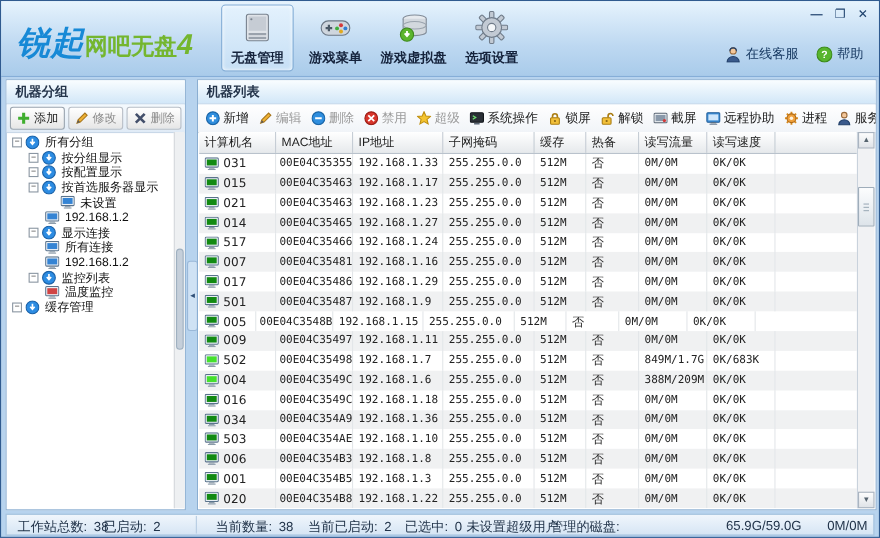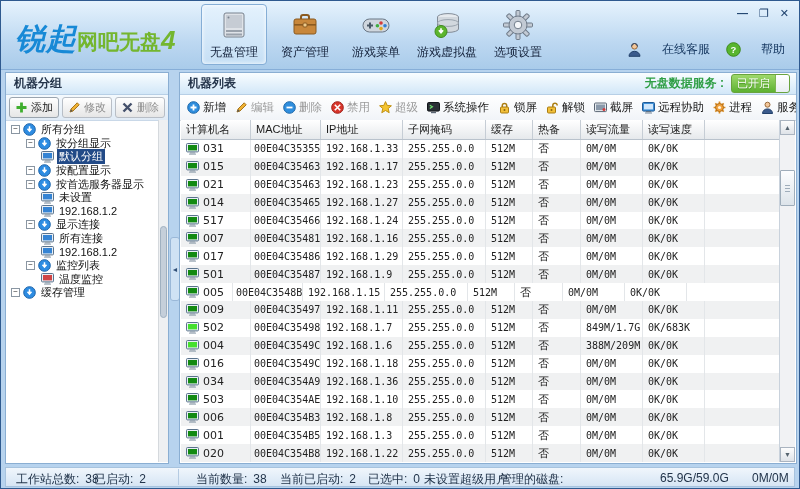--- a/index.html
+++ b/index.html
@@ -8,28 +8,28 @@
 
   
   .titlebar{position:absolute;left:0;top:0;right:0;height:68px;
     background:linear-gradient(#e6f3fd,#bdd8f1 60%,#a9cbea);border-bottom:1px solid #86aed8;}
   .logo{position:absolute;left:14px;top:18px;white-space:nowrap;}
   .logo-cn1{font-size:30px;font-style:italic;font-weight:bold;color:#1789d6;letter-spacing:1px;}
   .logo-cn2{font-size:21px;font-weight:bold;color:#74b62f;}
   .logo-num{font-size:26px;font-weight:bold;font-style:italic;color:#74b62f;}
   .main-nav{position:absolute;left:200px;top:3px;display:flex;gap:5px;}
   .nav-btn{width:66px;height:61px;display:flex;flex-direction:column;align-items:center;padding-top:4px;
-    border:1px solid transparent;border-radius:4px;font-size:12px;color:#15233c;cursor:default;box-sizing:border-box;}
+    border:1px solid transparent;border-radius:4px;font-size:12px;color:#15233c;cursor:default;box-sizing:border-box;font-weight:bold;}
   .nav-btn.active{border-color:#85aed6;background:linear-gradient(#e4f2fd,#c6dff5);box-shadow:inset 0 0 4px #ffffff;}
   .icn32{width:32px;height:32px;display:flex;align-items:center;justify-content:center;}
   .nav-lbl{margin-top:3px;white-space:nowrap;}
   .winctl{position:absolute;right:10px;top:6px;display:flex;gap:11px;}
   .winbtn{font-size:11px;font-weight:bold;color:#21446f;line-height:12px;cursor:default;}
   .quicklinks{position:absolute;right:14px;top:40px;display:flex;gap:16px;font-size:12px;color:#13355e;align-items:center;}
-  .qlink{display:flex;align-items:center;gap:20px;}
+  .qlink{display:flex;align-items:center;gap:4px;}
   .icn{display:inline-flex;align-items:center;justify-content:center;}
 
   
   .left-panel{position:absolute;left:4px;top:71px;width:164px;height:392px;background:#fff;border:1px solid #8aaed2;box-sizing:border-box;}
   .panel-hd{height:21px;background:linear-gradient(#f9fdff,#d2e7f8);border-bottom:1px solid #b7cfe6;
     font-size:12px;font-weight:bold;color:#24344a;line-height:21px;padding-left:8px;display:flex;justify-content:space-between;align-items:flex-start;}
   .left-btns{height:25px;background:linear-gradient(#f4f9fd,#e0ebf6);border-bottom:1px solid #c9d8e8;
     display:flex;align-items:center;gap:3px;padding:0 3px;}
   .sbtn{flex:1;height:19px;background:linear-gradient(#ffffff,#e6e6e6);border:1px solid #9aa4ae;border-radius:3px;
     font-size:11px;display:flex;align-items:center;justify-content:center;gap:3px;color:#1c1c1c;cursor:default;}
@@ -96,31 +96,20 @@
               <circle cx="9.5" cy="7.5" r="1" fill="#78828e"></circle>
               <rect x="7" y="20" width="16" height="2" fill="#9aa2ac"></rect>
               <rect x="7" y="23.5" width="16" height="2" fill="#9aa2ac"></rect>
             </svg>
           </span>
     <span class="nav-lbl">无盘管理</span>
         </div>
         <div class="nav-btn">
     <span class="icn32">
             <svg width="30" height="30" viewBox="0 0 30 30">
-              <path d="M11 9 V7 a2 2 0 0 1 2-2 h4 a2 2 0 0 1 2 2 V9" fill="none" stroke="#8a5a20" stroke-width="2"></path>
-              <rect x="4" y="9" width="22" height="15" rx="2" fill="#c8873b" stroke="#8a5a20"></rect>
-              <rect x="4" y="14" width="22" height="1.6" fill="#8a5a20"></rect>
-              <rect x="13" y="13" width="4" height="4" rx="1" fill="#ecc98a" stroke="#8a5a20"></rect>
-            </svg>
-          </span>
-    <span class="nav-lbl">资产管理</span>
-        </div>
-        <div class="nav-btn">
-    <span class="icn32">
-            <svg width="30" height="30" viewBox="0 0 30 30">
               <rect x="2" y="9" width="26" height="13" rx="6.5" fill="#cfd6de" stroke="#6a7684"></rect>
               <path d="M9 12.5 v6 M6 15.5 h6" stroke="#4a5866" stroke-width="2"></path>
               <circle cx="20" cy="13" r="1.8" fill="#d43a3a"></circle>
               <circle cx="24" cy="15.8" r="1.8" fill="#2f7fd4"></circle>
               <circle cx="20" cy="18.6" r="1.8" fill="#e0a91f"></circle>
               <circle cx="16.4" cy="15.8" r="1.8" fill="#3fae3f"></circle>
             </svg>
           </span>
     <span class="nav-lbl">游戏菜单</span>
         </div>
@@ -227,108 +216,96 @@
         <div class="tree-row" style="padding-left:19px">
     <span class="expander">−</span>
     <span class="icn">
             <svg width="13" height="13" viewBox="0 0 13 13">
               <circle cx="6.5" cy="6.5" r="5.8" fill="#2d8ce2" stroke="#1b62a8"></circle>
               <path d="M6.5 3.2 v4.2 M4.5 5.8 L6.5 8.1 L8.5 5.8" stroke="#fff" stroke-width="1.5" fill="none"></path>
             </svg>
           </span>
     <span class="tree-lbl">按分组显示</span>
         </div>
-        <div class="tree-row selected" style="padding-left:34px">
+        <div class="tree-row" style="padding-left:19px">
+    <span class="expander">−</span>
+    <span class="icn">
+            <svg width="13" height="13" viewBox="0 0 13 13">
+              <circle cx="6.5" cy="6.5" r="5.8" fill="#2d8ce2" stroke="#1b62a8"></circle>
+              <path d="M6.5 3.2 v4.2 M4.5 5.8 L6.5 8.1 L8.5 5.8" stroke="#fff" stroke-width="1.5" fill="none"></path>
+            </svg>
+          </span>
+    <span class="tree-lbl">按配置显示</span>
+        </div>
+        <div class="tree-row" style="padding-left:19px">
+    <span class="expander">−</span>
+    <span class="icn">
+            <svg width="13" height="13" viewBox="0 0 13 13">
+              <circle cx="6.5" cy="6.5" r="5.8" fill="#2d8ce2" stroke="#1b62a8"></circle>
+              <path d="M6.5 3.2 v4.2 M4.5 5.8 L6.5 8.1 L8.5 5.8" stroke="#fff" stroke-width="1.5" fill="none"></path>
+            </svg>
+          </span>
+    <span class="tree-lbl">按首选服务器显示</span>
+        </div>
+        <div class="tree-row" style="padding-left:48px">
 
     <span class="icn">
             <svg width="13" height="12" viewBox="0 0 13 12">
               <rect x="0.5" y="0.5" width="12" height="8.4" rx="1" fill="#e9eff5" stroke="#5a738c"></rect>
               <rect x="2" y="2" width="9" height="5.4" fill="#3584d4"></rect>
               <rect x="4" y="9.4" width="5" height="1" fill="#8a9aa8"></rect>
               <rect x="3" y="10.6" width="7" height="1" fill="#8a9aa8"></rect>
             </svg>
           </span>
-    <span class="tree-lbl">默认分组</span>
-        </div>
-        <div class="tree-row" style="padding-left:19px">
-    <span class="expander">−</span>
-    <span class="icn">
-            <svg width="13" height="13" viewBox="0 0 13 13">
-              <circle cx="6.5" cy="6.5" r="5.8" fill="#2d8ce2" stroke="#1b62a8"></circle>
-              <path d="M6.5 3.2 v4.2 M4.5 5.8 L6.5 8.1 L8.5 5.8" stroke="#fff" stroke-width="1.5" fill="none"></path>
-            </svg>
-          </span>
-    <span class="tree-lbl">按配置显示</span>
-        </div>
-        <div class="tree-row" style="padding-left:19px">
-    <span class="expander">−</span>
-    <span class="icn">
-            <svg width="13" height="13" viewBox="0 0 13 13">
-              <circle cx="6.5" cy="6.5" r="5.8" fill="#2d8ce2" stroke="#1b62a8"></circle>
-              <path d="M6.5 3.2 v4.2 M4.5 5.8 L6.5 8.1 L8.5 5.8" stroke="#fff" stroke-width="1.5" fill="none"></path>
-            </svg>
-          </span>
-    <span class="tree-lbl">按首选服务器显示</span>
+    <span class="tree-lbl">未设置</span>
         </div>
         <div class="tree-row" style="padding-left:34px">
 
     <span class="icn">
             <svg width="13" height="12" viewBox="0 0 13 12">
               <rect x="0.5" y="0.5" width="12" height="8.4" rx="1" fill="#e9eff5" stroke="#5a738c"></rect>
               <rect x="2" y="2" width="9" height="5.4" fill="#3584d4"></rect>
               <rect x="4" y="9.4" width="5" height="1" fill="#8a9aa8"></rect>
               <rect x="3" y="10.6" width="7" height="1" fill="#8a9aa8"></rect>
             </svg>
           </span>
-    <span class="tree-lbl">未设置</span>
+    <span class="tree-lbl">192.168.1.2</span>
+        </div>
+        <div class="tree-row" style="padding-left:19px">
+    <span class="expander">−</span>
+    <span class="icn">
+            <svg width="13" height="13" viewBox="0 0 13 13">
+              <circle cx="6.5" cy="6.5" r="5.8" fill="#2d8ce2" stroke="#1b62a8"></circle>
+              <path d="M6.5 3.2 v4.2 M4.5 5.8 L6.5 8.1 L8.5 5.8" stroke="#fff" stroke-width="1.5" fill="none"></path>
+            </svg>
+          </span>
+    <span class="tree-lbl">显示连接</span>
         </div>
         <div class="tree-row" style="padding-left:34px">
 
     <span class="icn">
             <svg width="13" height="12" viewBox="0 0 13 12">
               <rect x="0.5" y="0.5" width="12" height="8.4" rx="1" fill="#e9eff5" stroke="#5a738c"></rect>
               <rect x="2" y="2" width="9" height="5.4" fill="#3584d4"></rect>
               <rect x="4" y="9.4" width="5" height="1" fill="#8a9aa8"></rect>
               <rect x="3" y="10.6" width="7" height="1" fill="#8a9aa8"></rect>
             </svg>
           </span>
-    <span class="tree-lbl">192.168.1.2</span>
-        </div>
-        <div class="tree-row" style="padding-left:19px">
-    <span class="expander">−</span>
-    <span class="icn">
-            <svg width="13" height="13" viewBox="0 0 13 13">
-              <circle cx="6.5" cy="6.5" r="5.8" fill="#2d8ce2" stroke="#1b62a8"></circle>
-              <path d="M6.5 3.2 v4.2 M4.5 5.8 L6.5 8.1 L8.5 5.8" stroke="#fff" stroke-width="1.5" fill="none"></path>
-            </svg>
-          </span>
-    <span class="tree-lbl">显示连接</span>
+    <span class="tree-lbl">所有连接</span>
         </div>
         <div class="tree-row" style="padding-left:34px">
 
     <span class="icn">
             <svg width="13" height="12" viewBox="0 0 13 12">
               <rect x="0.5" y="0.5" width="12" height="8.4" rx="1" fill="#e9eff5" stroke="#5a738c"></rect>
               <rect x="2" y="2" width="9" height="5.4" fill="#3584d4"></rect>
               <rect x="4" y="9.4" width="5" height="1" fill="#8a9aa8"></rect>
               <rect x="3" y="10.6" width="7" height="1" fill="#8a9aa8"></rect>
             </svg>
           </span>
-    <span class="tree-lbl">所有连接</span>
-        </div>
-        <div class="tree-row" style="padding-left:34px">
-
-    <span class="icn">
-            <svg width="13" height="12" viewBox="0 0 13 12">
-              <rect x="0.5" y="0.5" width="12" height="8.4" rx="1" fill="#e9eff5" stroke="#5a738c"></rect>
-              <rect x="2" y="2" width="9" height="5.4" fill="#3584d4"></rect>
-              <rect x="4" y="9.4" width="5" height="1" fill="#8a9aa8"></rect>
-              <rect x="3" y="10.6" width="7" height="1" fill="#8a9aa8"></rect>
-            </svg>
-          </span>
     <span class="tree-lbl">192.168.1.2</span>
         </div>
         <div class="tree-row" style="padding-left:19px">
     <span class="expander">−</span>
     <span class="icn">
             <svg width="13" height="13" viewBox="0 0 13 13">
               <circle cx="6.5" cy="6.5" r="5.8" fill="#2d8ce2" stroke="#1b62a8"></circle>
               <path d="M6.5 3.2 v4.2 M4.5 5.8 L6.5 8.1 L8.5 5.8" stroke="#fff" stroke-width="1.5" fill="none"></path>
             </svg>
           </span>
@@ -364,27 +341,20 @@
 
   <div class="splitter">
     <div class="split-handle">
         <span>◄</span>
       </div>
   </div>
 
   <div class="right-panel">
     <div class="panel-hd">
       <span>机器列表</span>
-      <span class="service">
-        <span>无盘数据服务 :</span>
-        <span class="toggle">
-          <span class="toggle-label">已开启</span>
-          <span class="toggle-knob"></span>
-        </span>
-      </span>
     </div>
     <div class="rtoolbar">
         <span class="tbtn">
     <span class="icn">
             <svg width="13" height="13" viewBox="0 0 13 13">
               <circle cx="6.5" cy="6.5" r="5.8" fill="#2f8ede" stroke="#1b66a8"></circle>
               <path d="M6.5 3.5 v6 M3.5 6.5 h6" stroke="#fff" stroke-width="1.8"></path>
             </svg>
           </span>
           <span>新增</span>

